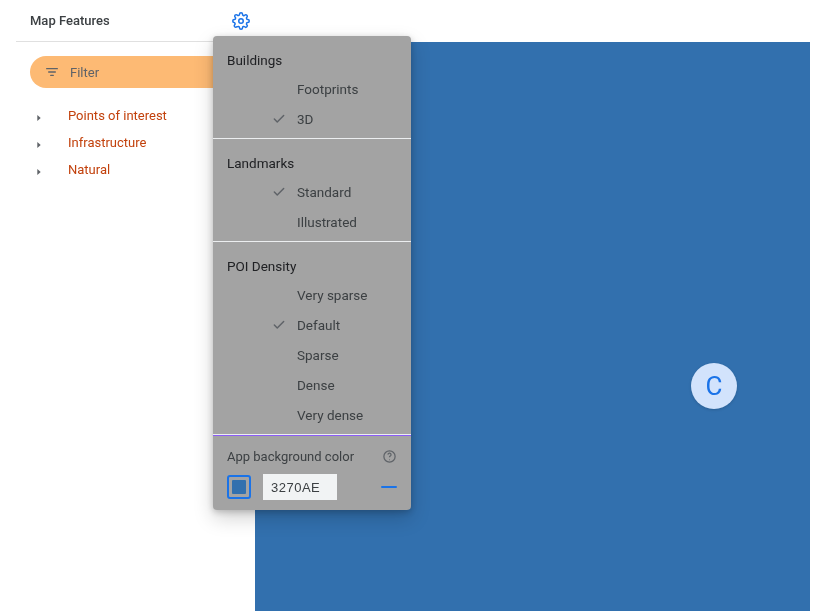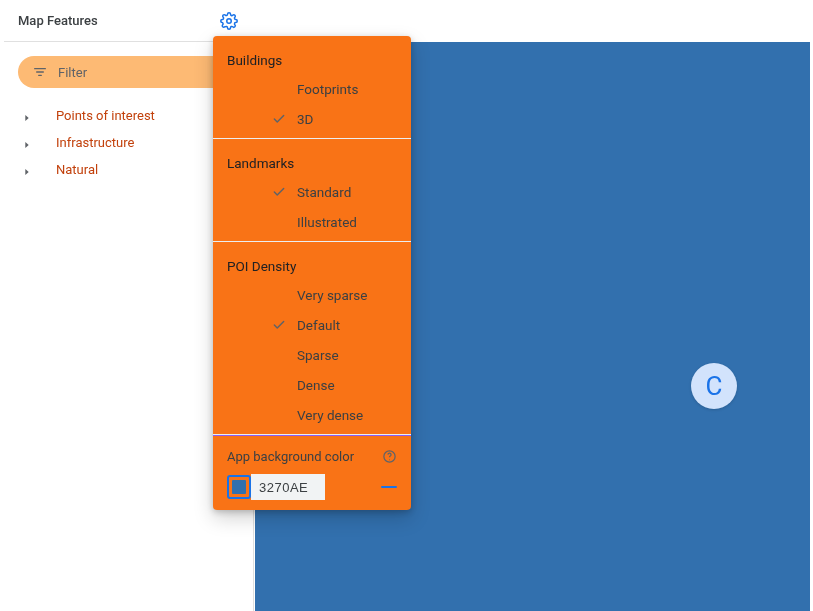--- a/index.html
+++ b/index.html
@@ -12,21 +12,21 @@
     width: 813px; height: 611px;
     overflow: hidden;
   }
   .root {
     position: relative;
     width: 813px; height: 611px;
   }
   
   .sidebar {
     position: absolute;
-    left: 4px; top: 0;
+    left: 16px; top: 0;
     width: 250px; height: 611px;
     border-right: 1px solid #e0e0e0;
     background: #fff;
   }
   .sidebar-header {
     display: flex;
     align-items: center;
     justify-content: space-between;
     height: 42px;
     padding: 0 14px;
@@ -96,21 +96,21 @@
     left: 251px; top: 0;
     right: 0; height: 42px;
     background: #fff;
     border-bottom: 0;
   }
   
   .dropdown {
     position: absolute;
     left: 213px; top: 36px;
     width: 198px;
-    background: #f97316;
+    background: #a3a3a3;
     border-radius: 4px;
     box-shadow: 0 2px 6px rgba(0,0,0,0.2), 0 8px 20px rgba(0,0,0,0.18);
     padding-bottom: 10px;
   }
   .dd-section {
     border-bottom: 1px solid #eceef0;
     padding-bottom: 4px;
   }
   .dd-section:last-of-type { border-bottom: none; padding-bottom: 10px; }
   .dd-heading {
@@ -145,21 +145,21 @@
     color: #3c4043;
     margin-bottom: 10px;
     gap: 8px;
   }
   .help-circle {
     width: 16px; height:16px;
     color: #5f6368;
     display:flex; align-items:center; justify-content:center;
   }
   .dd-color-row {
-    display:flex; align-items:center; gap: 0;
+    display:flex; align-items:center; gap: 12px;
   }
   .swatch-outer {
     width: 24px; height:24px;
     border: 2px solid #1a73e8;
     border-radius: 3px;
     display:flex; align-items:center; justify-content:center;
     cursor: pointer;
   }
   .swatch-inner {
     width: 14px; height:14px;

